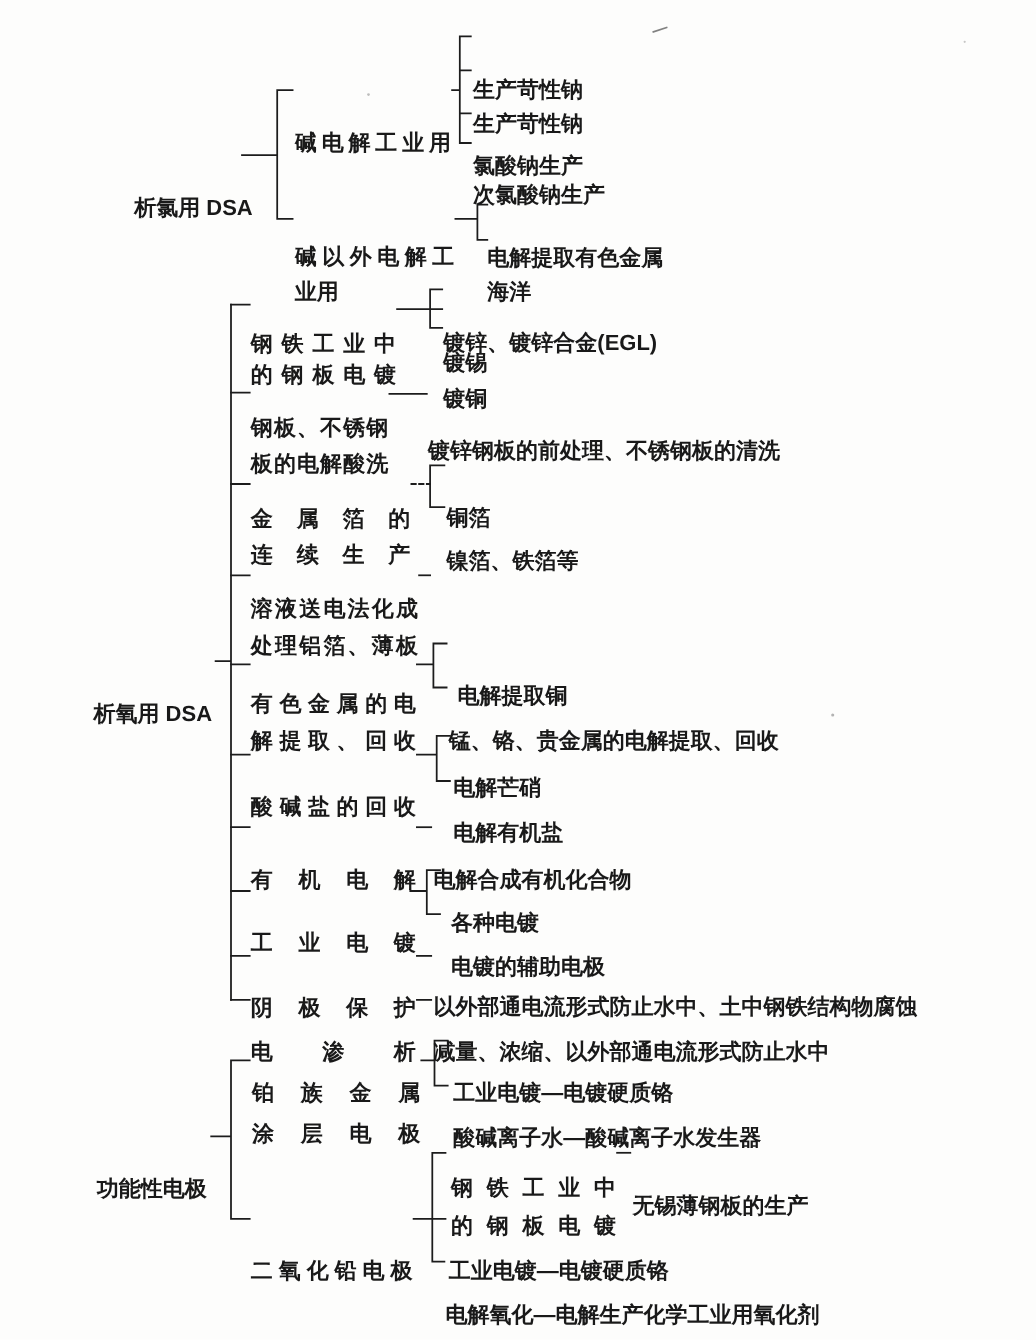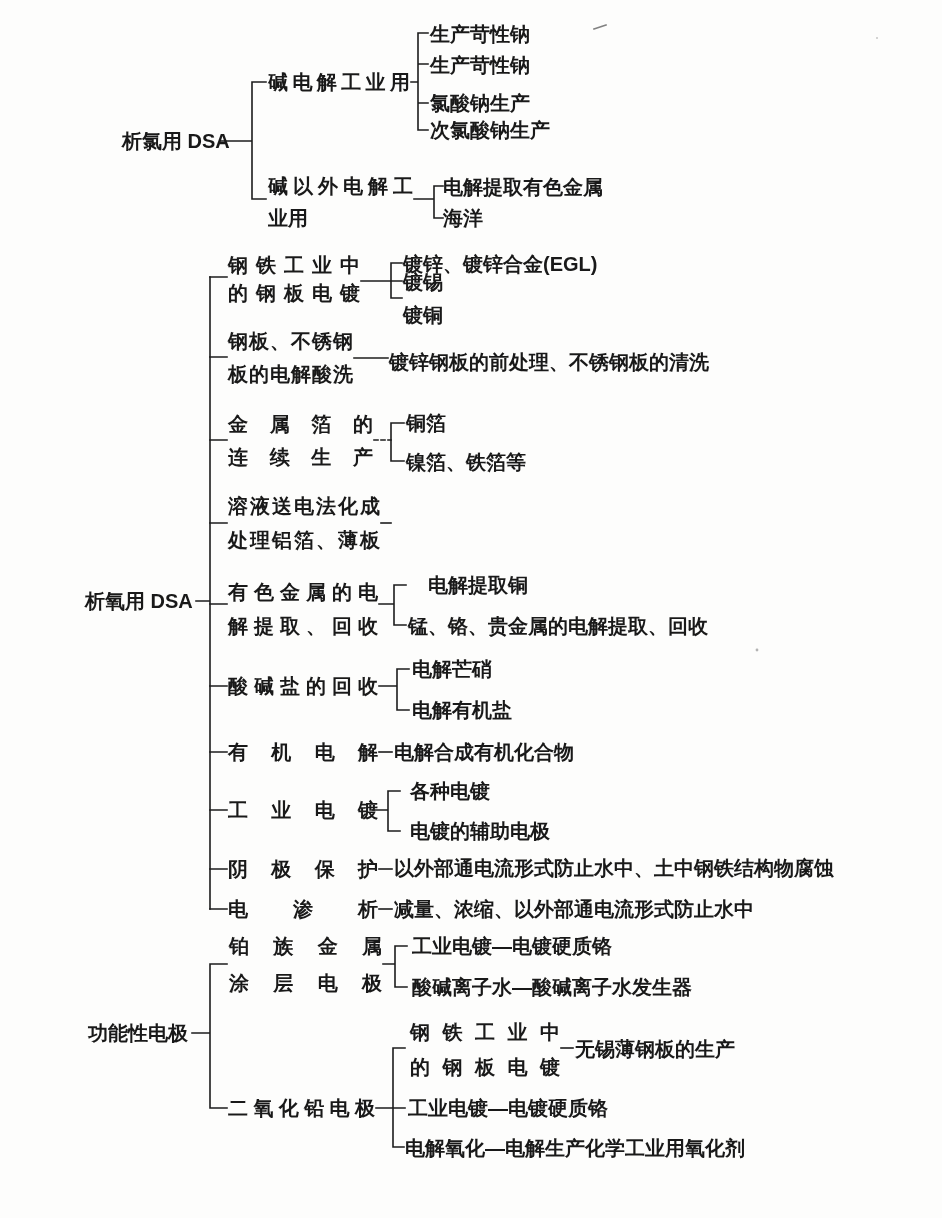--- a/index.html
+++ b/index.html
@@ -3,21 +3,21 @@
 <meta charset="utf-8">
 <style>
   html,body{margin:0;padding:0;background:#ffffff;}
   .page{
     position:relative;width:942px;height:1218px;margin:0 auto;
     background:#fdfdfc;overflow:hidden;
     font-family:"Liberation Sans",sans-serif;
     font-weight:700;color:#191919;
   }
   .t{
-    position:absolute;font-size:20px;line-height:22px;white-space:nowrap;
+    position:absolute;font-size:20px;line-height:22px;white-space:nowrap;margin-top:48px;
     -webkit-font-smoothing:antialiased;
   }
   .j{ 
     white-space:normal;text-align:justify;text-align-last:justify;
   }
   svg.wires{position:absolute;left:0;top:0;width:942px;height:1218px;}
   svg.wires path{fill:none;stroke:#1c1c1c;stroke-width:1.6;stroke-linecap:square;}
   svg.wires path.dashed{stroke-dasharray:4 3;}
 </style>
 </head>
@@ -90,21 +90,21 @@
   <div class="t j" style="left:228px;top:413px;width:145px">金属箔的</div>
   <div class="t j" style="left:228px;top:446px;width:145px">连续生产</div>
   <div class="t" style="left:406px;top:412px">铜箔</div>
   <div class="t" style="left:406px;top:451px">镍箔、铁箔等</div>
 
   <div class="t j" style="left:228px;top:495px;width:152px">溶液送电法化成</div>
   <div class="t j" style="left:228px;top:529px;width:152px">处理铝箔、薄板</div>
 
   <div class="t j" style="left:228px;top:581px;width:150px">有色金属的电</div>
   <div class="t j" style="left:228px;top:615px;width:150px">解提取、回收</div>
-  <div class="t" style="left:428px;top:574px">电解提取铜</div>
+  <div class="t" style="left:416px;top:574px">电解提取铜</div>
   <div class="t" style="left:408px;top:615px">锰、铬、贵金属的电解提取、回收</div>
 
   <div class="t j" style="left:228px;top:675px;width:150px">酸碱盐的回收</div>
   <div class="t" style="left:412px;top:658px">电解芒硝</div>
   <div class="t" style="left:412px;top:699px">电解有机盐</div>
 
   <div class="t j" style="left:228px;top:741px;width:150px">有机电解</div>
   <div class="t" style="left:394px;top:741px">电解合成有机化合物</div>
 
   <div class="t j" style="left:228px;top:799px;width:150px">工业电镀</div>

